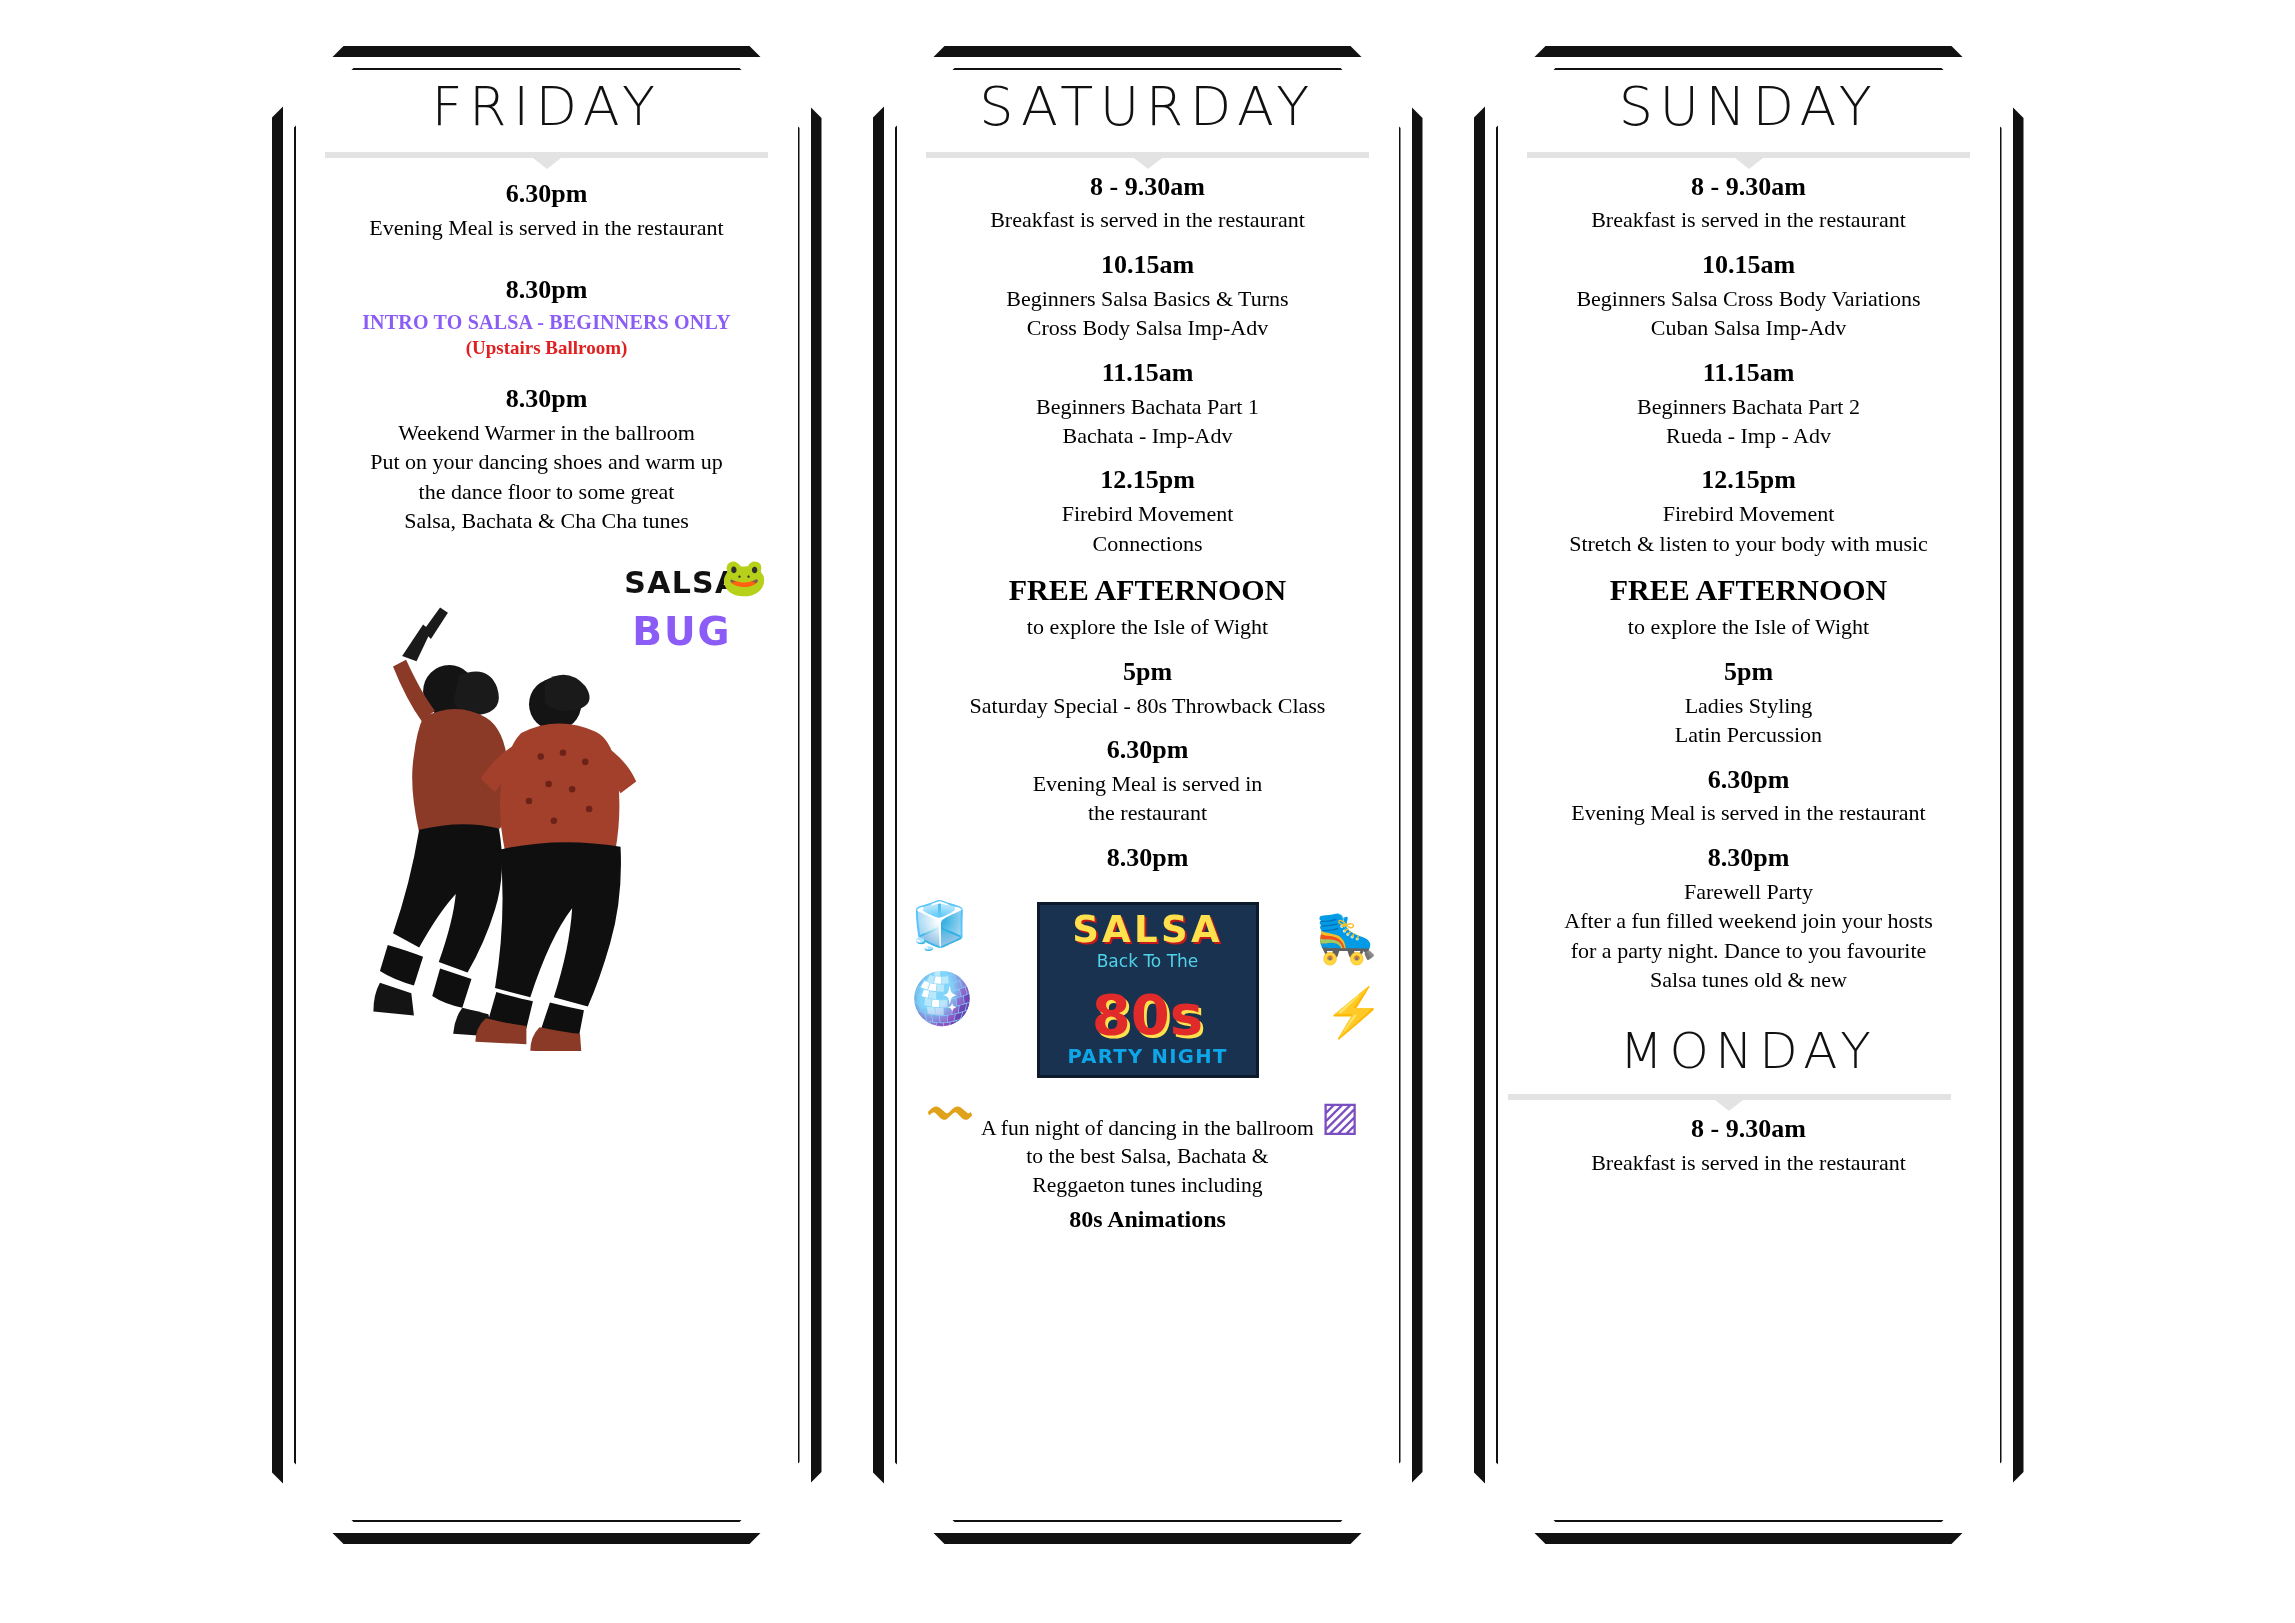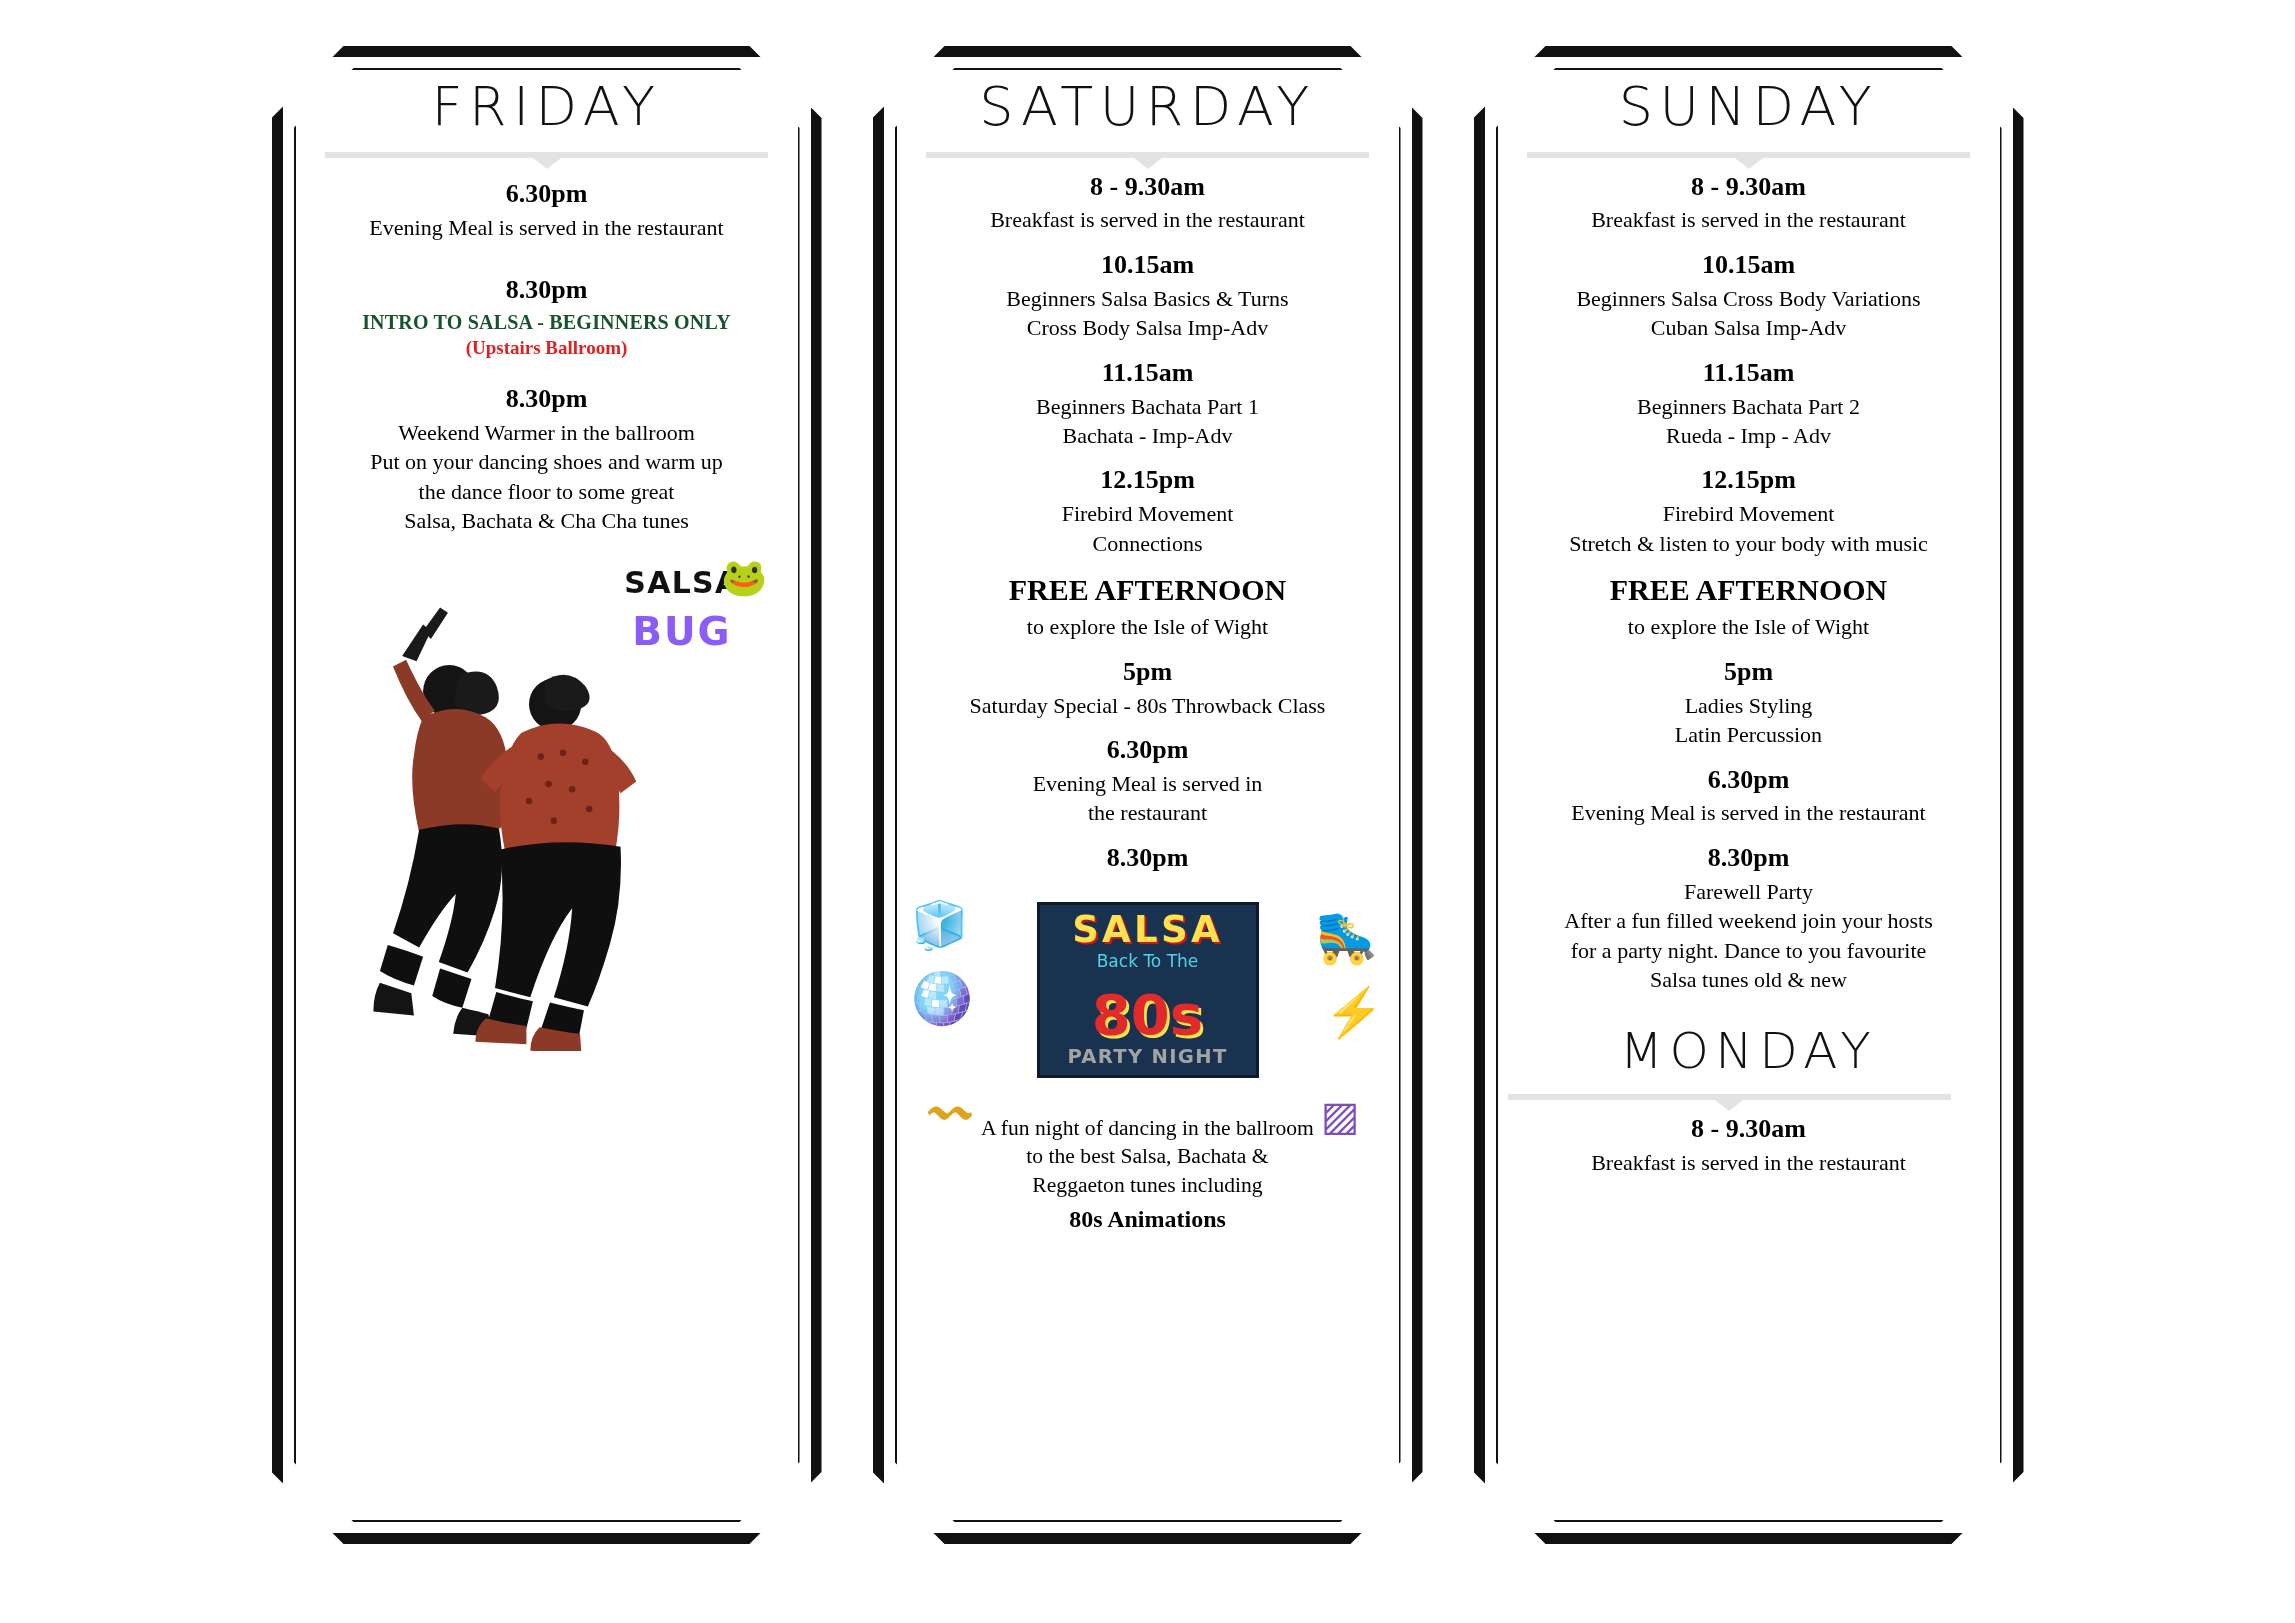--- a/index.html
+++ b/index.html
@@ -122,21 +122,21 @@
     font-size: 26px;
     font-weight: bold;
     line-height: 1.28;
     margin-bottom: 2.6px;
   }
   .entry .line {
     font-size: 22px;
     line-height: 1.34;
   }
   .entry .line.red {
-    color: #14532d;
+    color: #8b5cf6;
     font-weight: bold;
     font-size: 20px;
     letter-spacing: 0.2px;
   }
   .entry .line.red-sub {
     color: #e02020;
     font-weight: bold;
     font-size: 19px;
   }
   .entry.heading .time {
@@ -239,21 +239,21 @@
     font-size: 56px;
     font-weight: bold;
     color: #e12a2a;
     line-height: 0.95;
     text-shadow: 2.6px 2.6px 0 #ffe14d;
     margin-top: 16px;
   }
   .eighties-logo .l4 {
     font-size: 19.6px;
     font-weight: bold;
-    color: #a3a3a3;
+    color: #0ea5e9;
     letter-spacing: 1.3px;
     margin-top: 3.9px;
   }
   .art-emoji {
     position: absolute;
     font-size: 48px;
     line-height: 1;
   }
   .art-cube  { left: 5.2px;  top: 11.8px; font-size: 46px; }
   .art-ball  { left: 0px;  top: 79px; font-size: 56px; }

